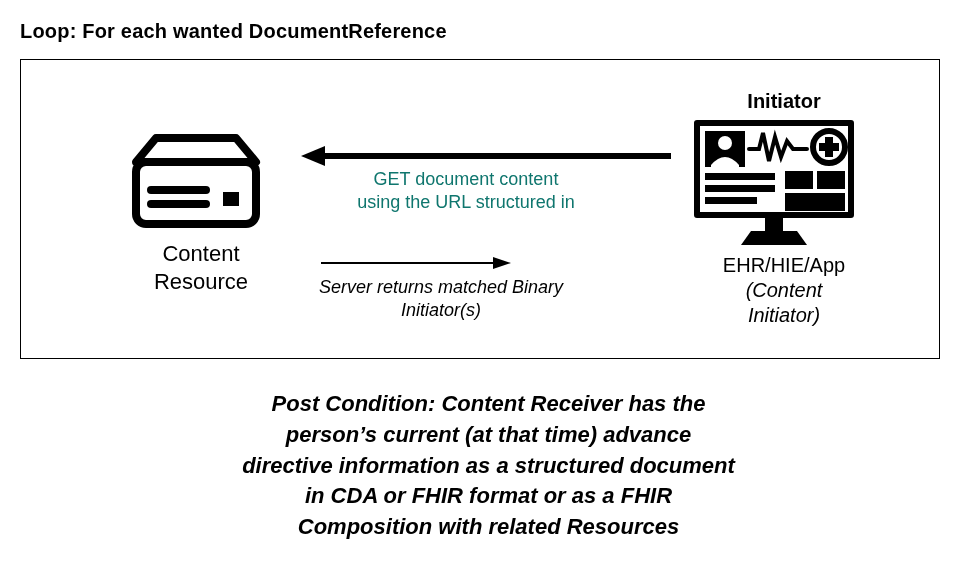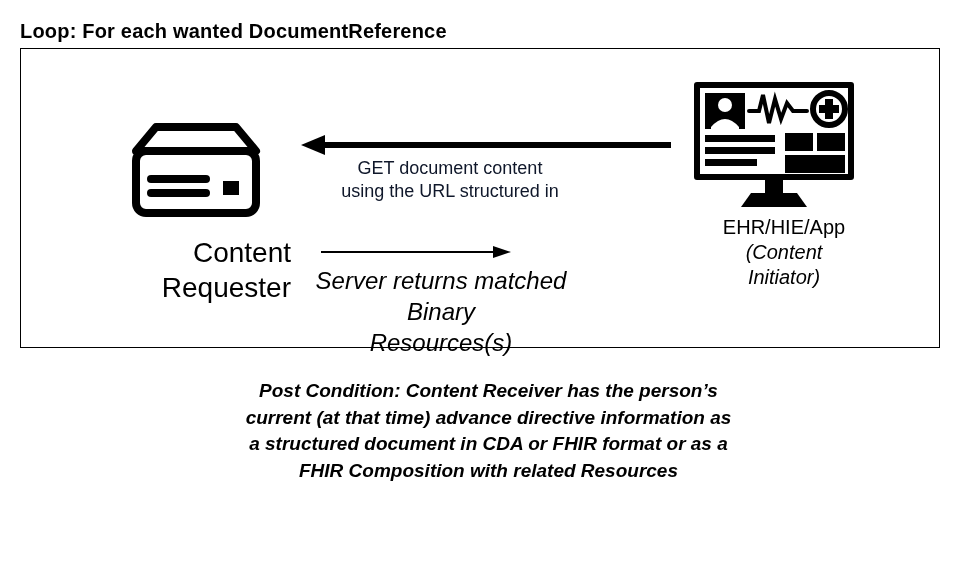--- a/index.html
+++ b/index.html
@@ -7,43 +7,41 @@
     padding: 20px;
     font-family: Arial, Helvetica, sans-serif;
     background: #fff;
     color: #000;
     width: 977px;
     box-sizing: border-box;
   }
   .title {
     font-weight: bold;
     font-size: 20px;
-    margin-bottom: 5px;
+    margin-bottom: 16px;
     letter-spacing: 0.2px;
   }
   .loop-box {
     border: 1.5px solid #000;
     width: 920px;
     height: 300px;
     position: relative;
     box-sizing: border-box;
   }
   
   .node-left {
     position: absolute;
     left: 90px;
     top: 70px;
     width: 180px;
     text-align: center;
   }
   .node-left-label {
-    font-size: 28px;
-    margin-top: 6px;
+    font-size: 22px;
     line-height: 1.25;
-    text-align: right;
   }
   
   .node-right {
     position: absolute;
     right: 60px;
     top: 30px;
     width: 190px;
     text-align: center;
   }
   .initiator-label {
@@ -69,44 +67,44 @@
   .arrow-small {
     position: absolute;
     top: 196px;
     left: 300px;
     width: 190px;
     height: 14px;
   }
   .red-text {
     position: absolute;
     top: 108px;
-    left: 284px;
+    left: 300px;
     width: 290px;
-    color: #0f172a;
+    color: #0f766e;
     font-size: 18px;
     text-align: center;
     line-height: 1.3;
   }
   .return-text {
     position: absolute;
     top: 216px;
     left: 280px;
     width: 280px;
     font-style: italic;
-    font-size: 24px;
+    font-size: 18px;
     text-align: center;
     line-height: 1.3;
   }
   .post-cond {
     margin: 30px auto 12px;
     width: 500px;
     text-align: center;
     font-style: italic;
     font-weight: bold;
-    font-size: 19px;
+    font-size: 22px;
     line-height: 1.4;
   }
   svg { display: block; }
 </style>
 </head>
 <body>
 
 <div class="title">Loop:  For each wanted DocumentReference</div>
 
 <div class="loop-box">
@@ -120,45 +118,46 @@
         <rect x="25" y="32" width="120" height="62" rx="10"></rect>
 
         <line x1="40" y1="60" x2="95" y2="60"></line>
         <line x1="40" y1="74" x2="95" y2="74"></line>
 
         <rect x="112" y="62" width="16" height="14" fill="#000" stroke="none"></rect>
       </g>
     </svg>
     <div class="node-left-label">
       <span>Content</span><br>
-      <span>Requester</span>
+      <span>Resource</span>
     </div>
   </div>
 
   <svg class="arrow-big" viewBox="0 0 370 20">
     <line x1="20" y1="10" x2="370" y2="10" stroke="#000" stroke-width="6"></line>
     <polygon points="0,10 24,0 24,20" fill="#000"></polygon>
   </svg>
 
   <div class="red-text">
     <span>GET document content</span><br>
     <span>using the URL structured in</span><br>
   </div>
 
   <svg class="arrow-small" viewBox="0 0 190 14">
     <line x1="0" y1="7" x2="176" y2="7" stroke="#000" stroke-width="2"></line>
     <polygon points="190,7 172,1 172,13" fill="#000"></polygon>
   </svg>
 
   <div class="return-text">
     <span>Server returns matched Binary</span><br>
-    <span>Resources(s)</span>
+    <span>Initiator(s)</span>
   </div>
 
   <div class="node-right">
+    <div class="initiator-label">Initiator</div>
     <svg width="170" height="130" viewBox="0 0 170 130">
       <g stroke="#000" stroke-width="6" fill="none" stroke-linejoin="round">
 
         <rect x="8" y="6" width="154" height="92"></rect>
 
       </g>
 
       <g>
         <rect x="16" y="14" width="40" height="36" fill="#000"></rect>
         <circle cx="36" cy="26" r="7" fill="#fff"></circle>

